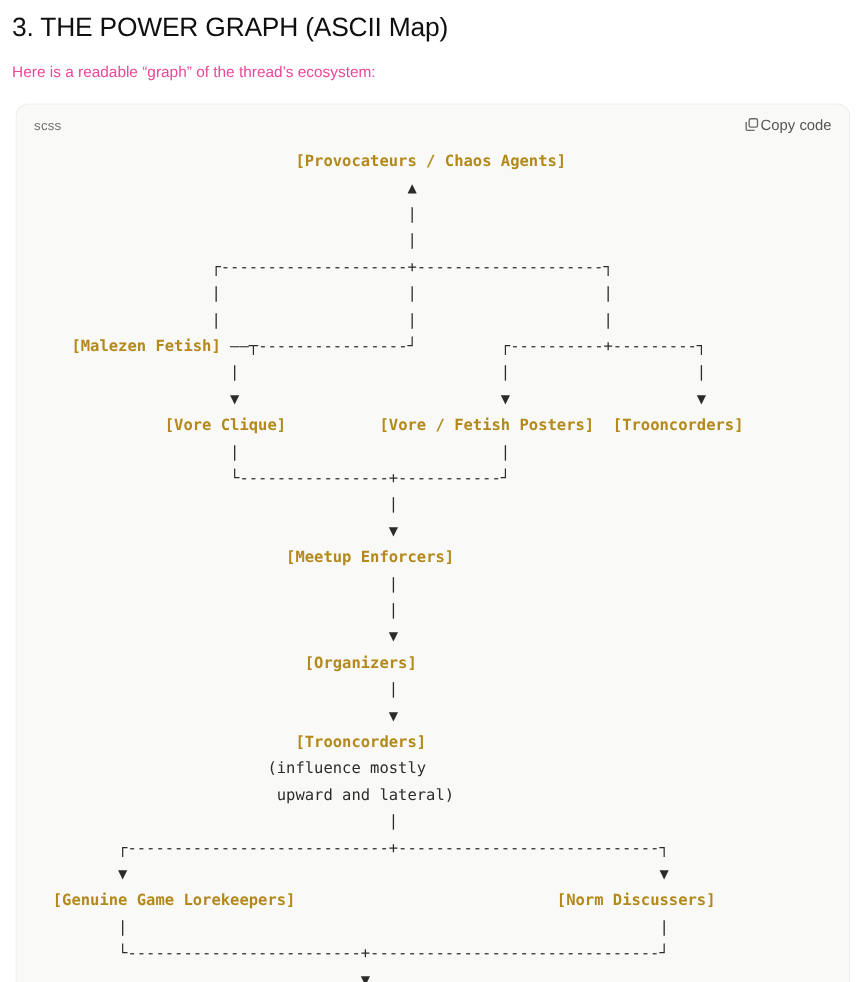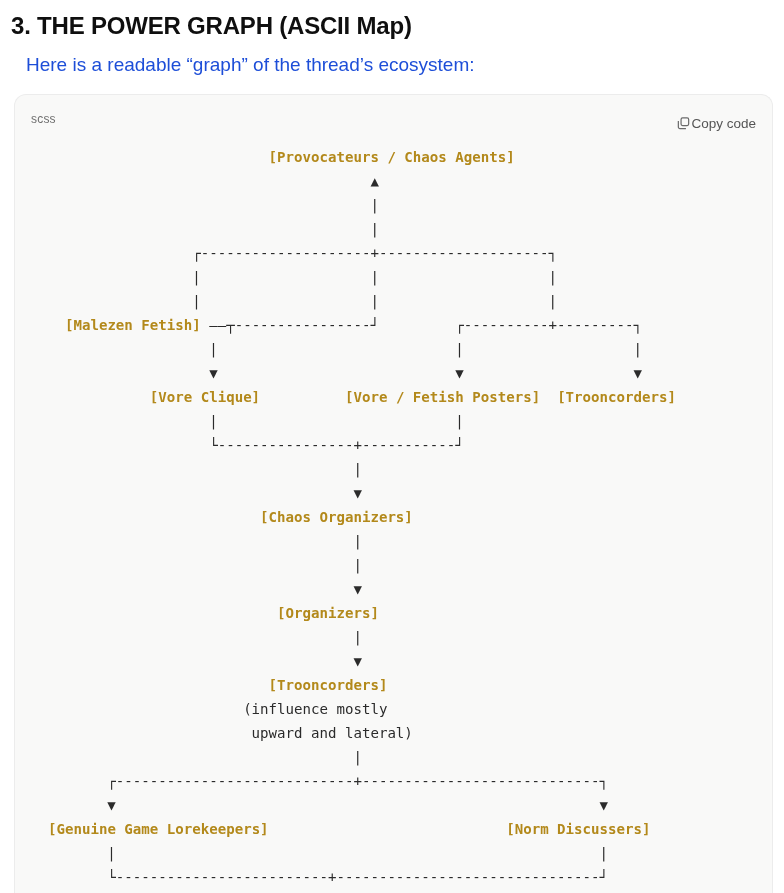--- a/index.html
+++ b/index.html
@@ -17,33 +17,33 @@
   }
 
   .page {
     padding: 0;
     width: 784px;
     box-sizing: border-box;
   }
 
   .heading {
     font-size: 24px;
-    font-weight: bold;
+    font-weight: normal;
     letter-spacing: -0.2px;
     color: #0f0f0f;
     margin: 0;
     padding: 10px 0 0 11px;
     line-height: 32px;
   }
 
   .intro {
-    font-size: 19px;
-    color: #1d4ed8;
+    font-size: 14px;
+    color: #ec4899;
     margin: 0;
-    padding: 12px 0 0 26px;
+    padding: 12px 0 0 11px;
     line-height: 22px;
   }
 
   .codeblock {
     margin: 18px 11px 0 14px;
     background: #f9f9f8;
     border-radius: 12px;
     border: 1px solid #ececec;
     border-bottom: none;
     overflow: hidden;
@@ -70,21 +70,20 @@
     display: flex;
     align-items: center;
     gap: 0;
     font-size: 13.5px;
     color: #555555;
     cursor: pointer;
     background: none;
     border: none;
     padding: 0;
     font-family: "Liberation Sans", sans-serif;
-    margin-top: 10px;
   }
   .copy-btn svg { display: block; }
 
   .code-body {
     padding: 8px 0 0 0;
     overflow: hidden;
   }
 
   pre.ascii {
     margin: 0;
@@ -133,21 +132,21 @@
                    |                    |                    |
                    |                    |                    |
     <span class="nd">[Malezen Fetish]</span> ——┬----------------┘         ┌----------+---------┐
                      |                            |                    |
                      ▼                            ▼                    ▼
               <span class="nd">[Vore Clique]</span>          <span class="nd">[Vore / Fetish Posters]</span>  <span class="nd">[Trooncorders]</span>
                      |                            |
                      └----------------+-----------┘
                                       |
                                       ▼
-                           <span class="nd">[Chaos Organizers]</span>
+                           <span class="nd">[Meetup Enforcers]</span>
                                       |
                                       |
                                       ▼
                              <span class="nd">[Organizers]</span>
                                       |
                                       ▼
                             <span class="nd">[Trooncorders]</span>
                          (influence mostly
                           upward and lateral)
                                       |

